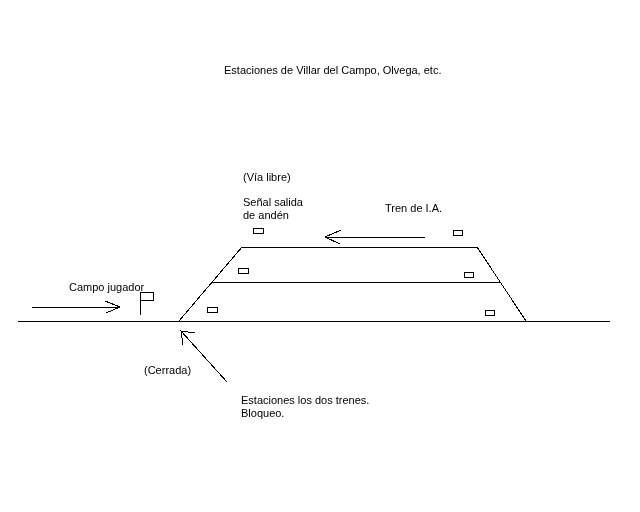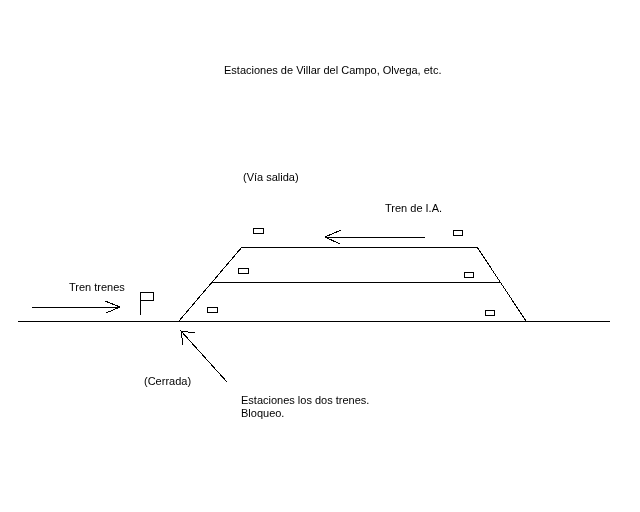--- a/index.html
+++ b/index.html
@@ -70,26 +70,28 @@
     <rect x="253" y="228" width="10" height="5"></rect>
     <rect x="238" y="268" width="10" height="5"></rect>
     <rect x="207" y="307" width="10" height="5"></rect>
     <rect x="453" y="230" width="9" height="5"></rect>
     <rect x="464" y="272" width="9" height="5"></rect>
     <rect x="485" y="310" width="9" height="5"></rect>
   </svg>
 
   <div class="lbl" style="left:193px; top:64px;">Estaciones de Villar del Campo, Olvega, etc.</div>
 
-  <div class="lbl" style="left:212px; top:171px;">(Vía salida)</div>
+  <div class="lbl" style="left:212px; top:171px;">(Vía libre)</div>
 
+  <div class="lbl" style="left:212px; top:196px;">Señal salida
+de andén</div>
 
   <div class="lbl" style="left:354px; top:202px;text-align:right;">Tren de I.A.</div>
 
-  <div class="lbl" style="left:38px; top:281px;">Tren trenes</div>
+  <div class="lbl" style="left:38px; top:281px;">Campo jugador</div>
 
 
-  <div class="lbl" style="left:113px; top:375px;">(Cerrada)</div>
+  <div class="lbl" style="left:113px; top:364px;">(Cerrada)</div>
 
   <div class="lbl" style="left:210px; top:394px;">Estaciones los dos trenes.
 Bloqueo.</div>
 
 </div>
 
 </body></html>

